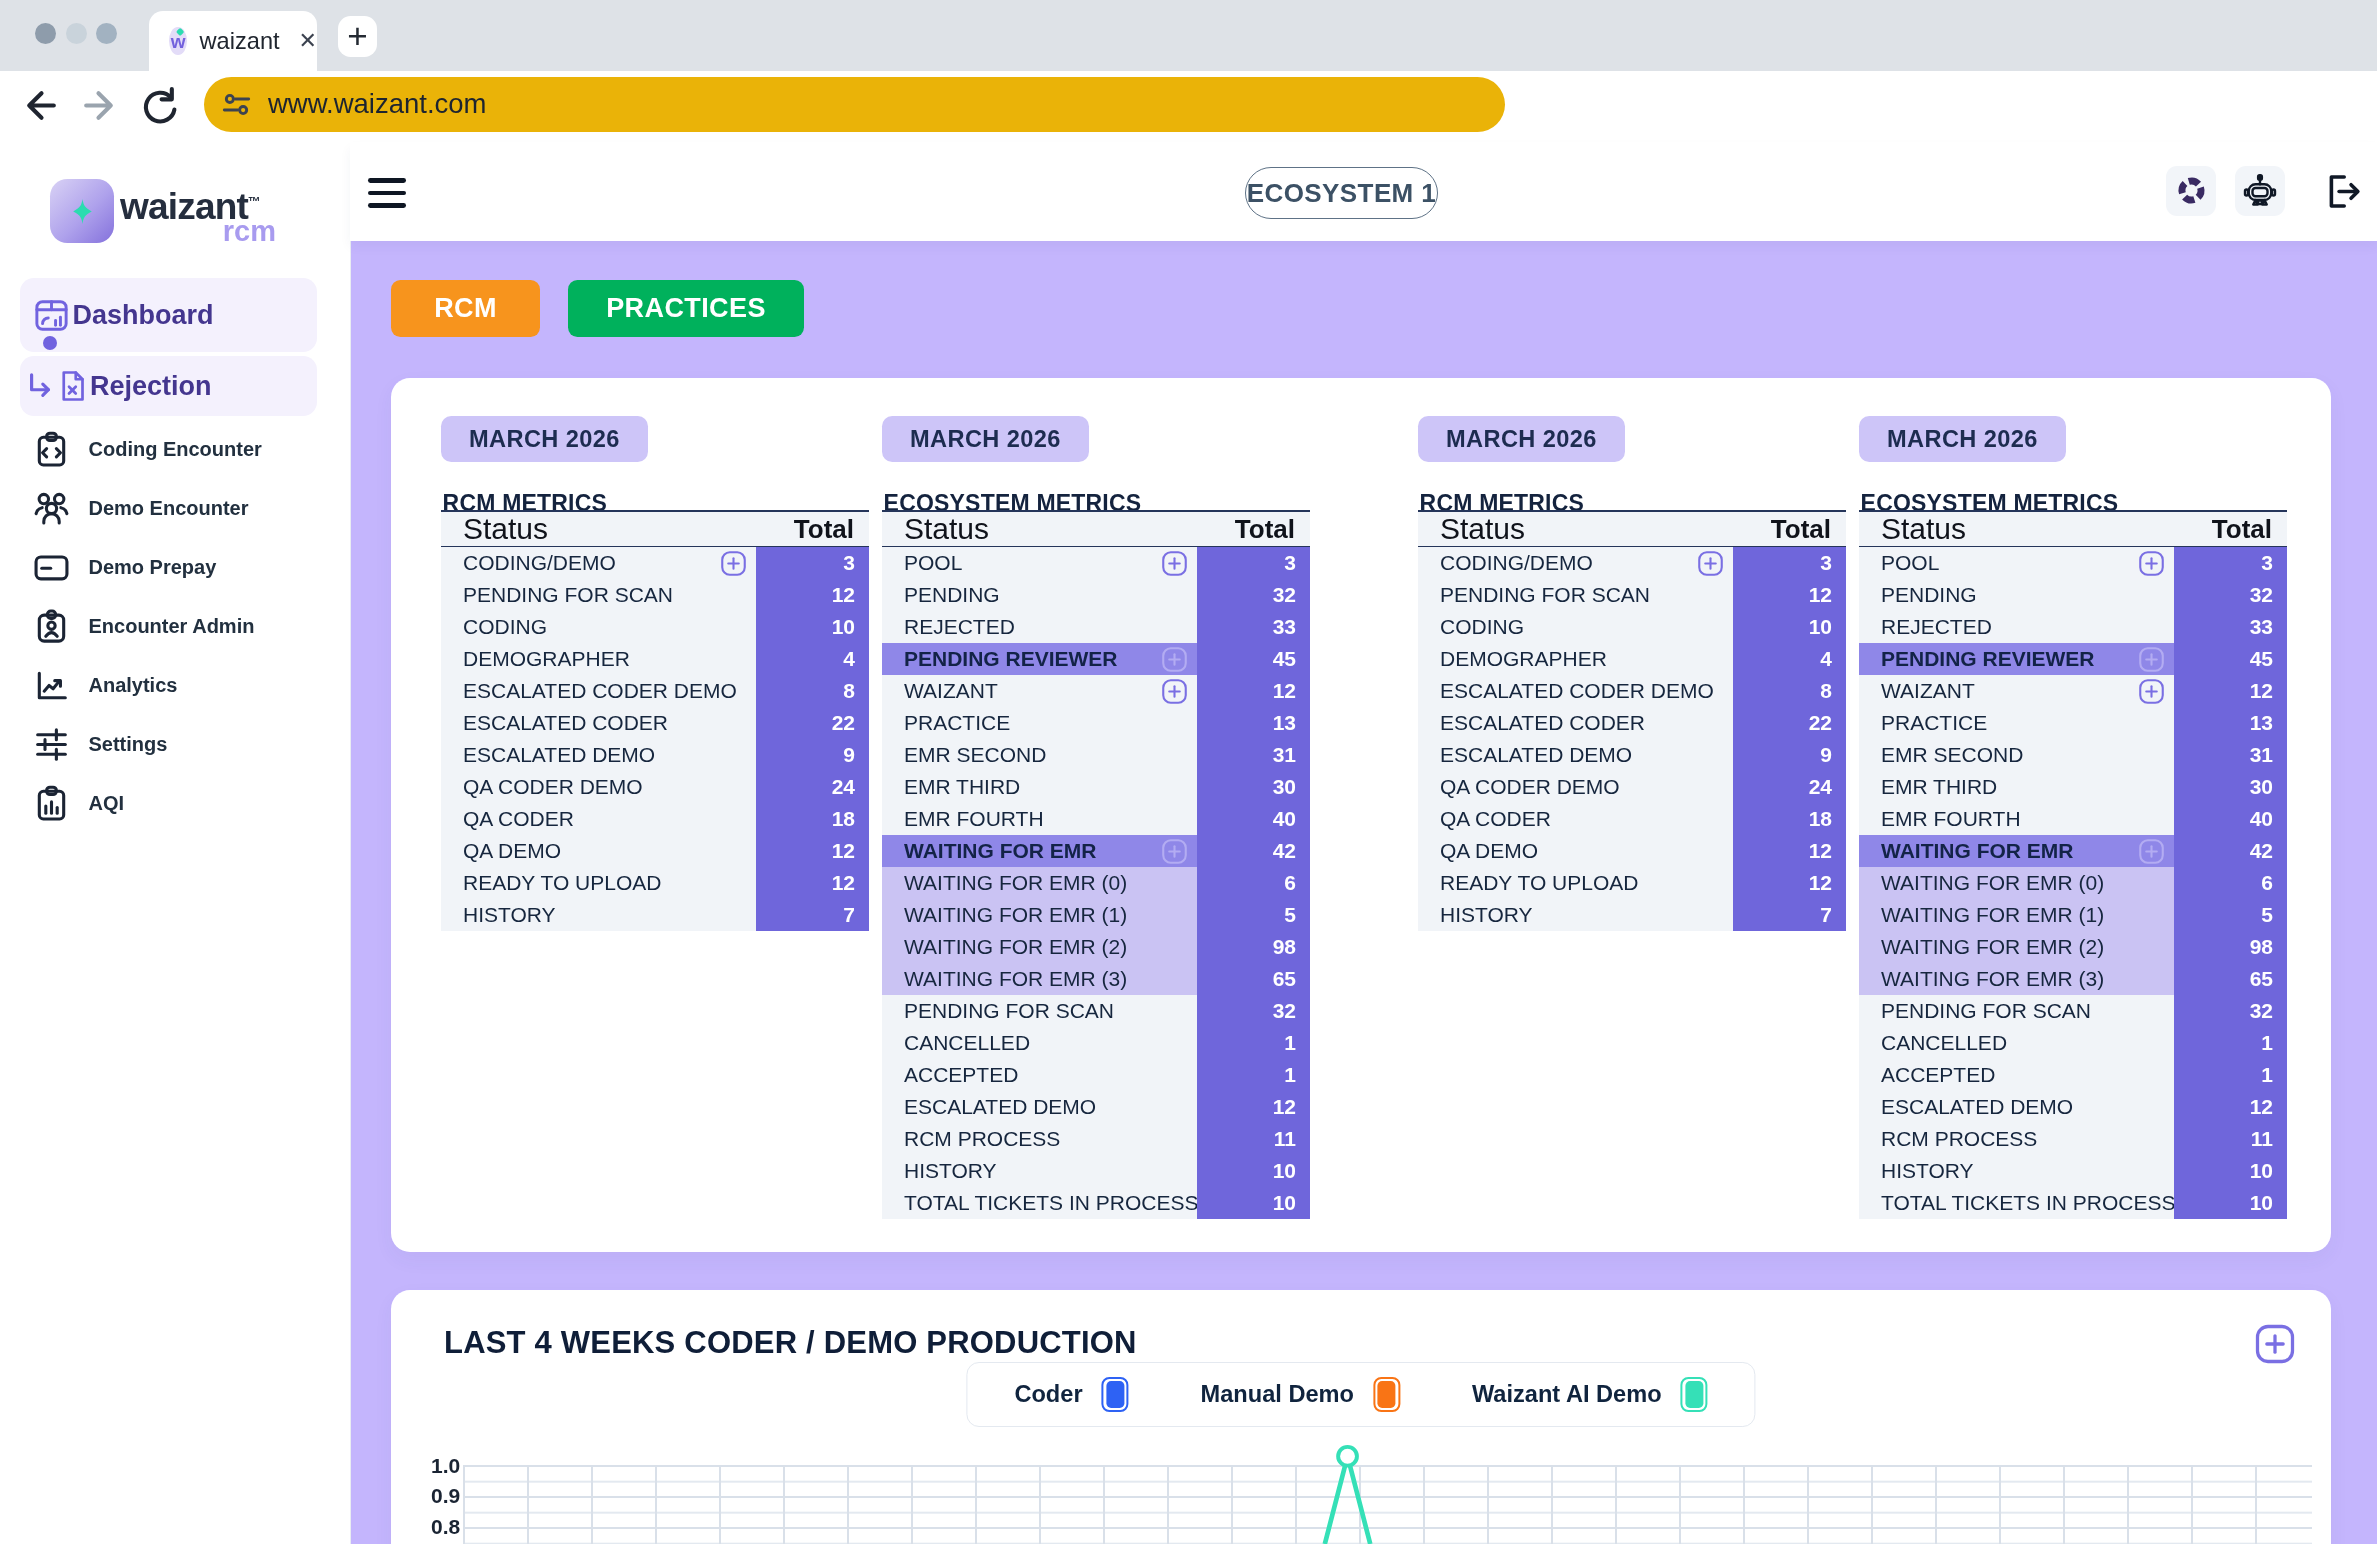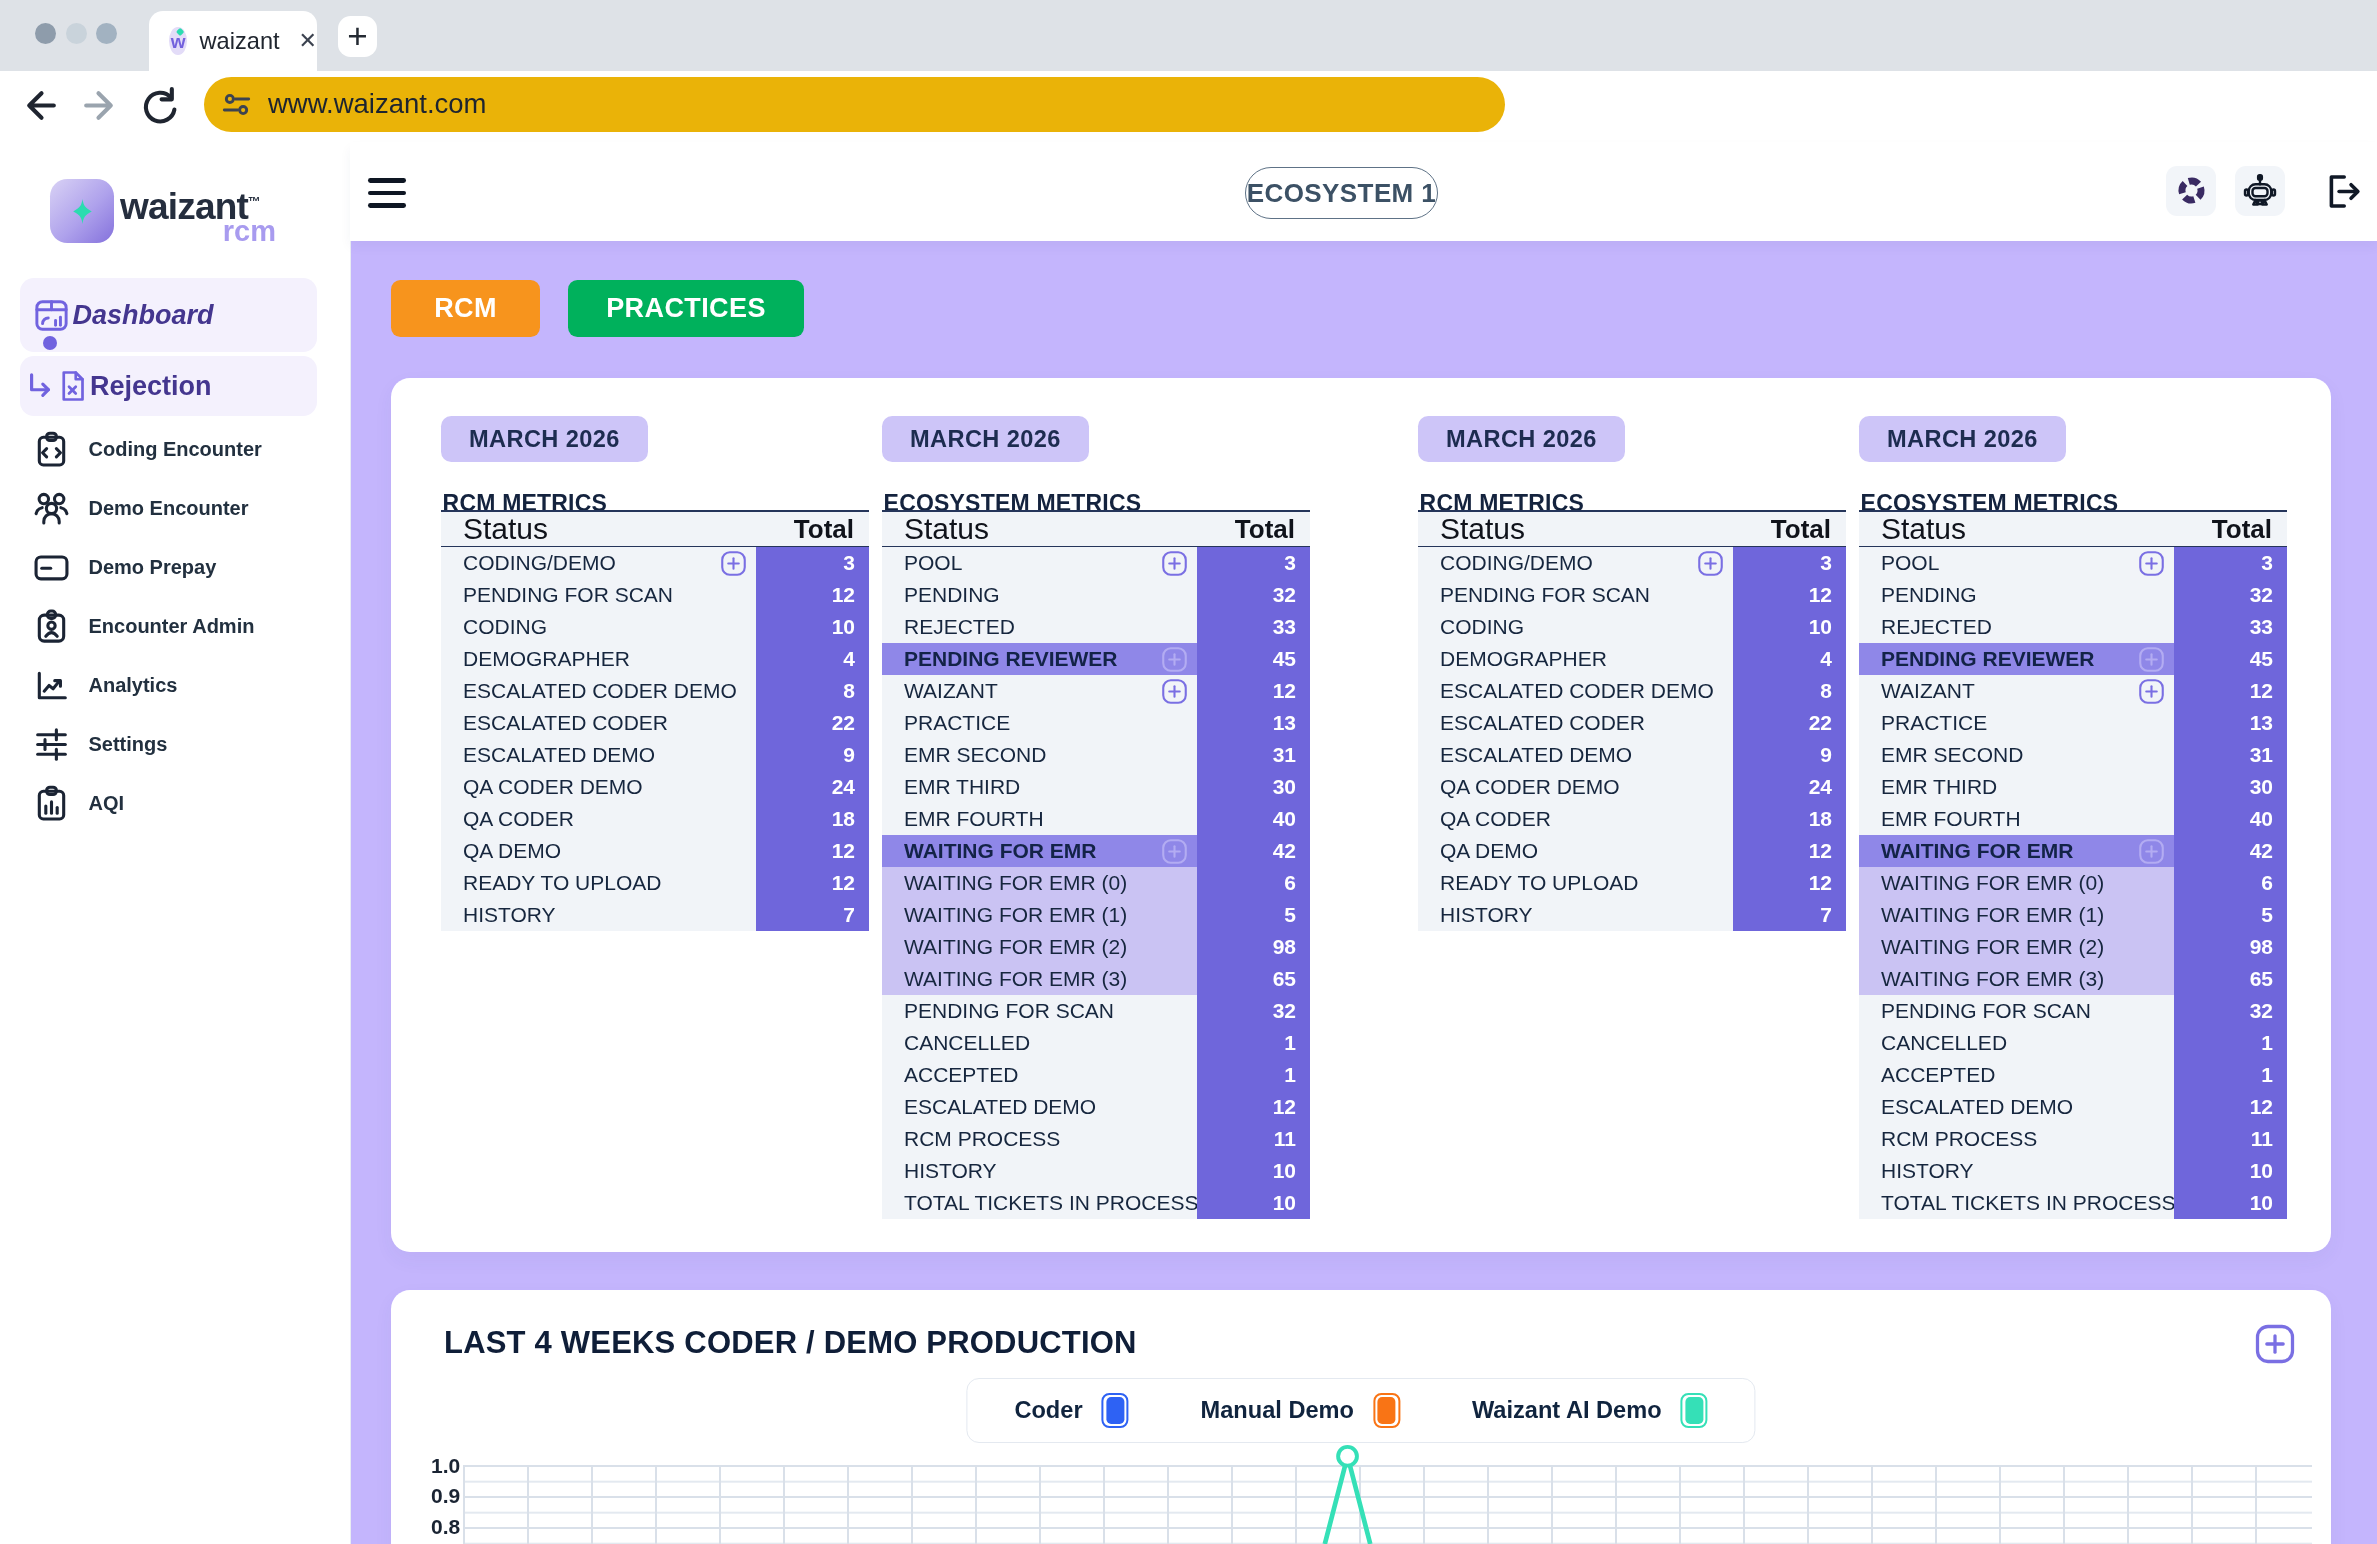--- a/index.html
+++ b/index.html
@@ -37,21 +37,21 @@
   
   .logo-ic{position:absolute;left:50px;top:37px;width:64px;height:64px;border-radius:17.3px;
            background:linear-gradient(135deg,#D9D2F5 0%,#AFA2EC 55%,#8471DC 100%);
            display:flex;align-items:center;justify-content:center;}
   .brand{position:absolute;left:120px;top:44px;font-size:37px;font-weight:800;color:#252E3E;letter-spacing:-0.8px;}
   .brand sup{font-size:12.6px;font-weight:700;}
   .brand-sub{position:absolute;left:120px;top:75px;width:156px;text-align:right;
              font-size:29px;font-weight:800;color:#A89BEF;line-height:1;}
   .nav-active{position:absolute;left:19.7px;width:297px;background:#F4F1FD;border-radius:14px;
               display:flex;align-items:center;}
-  .nav-dashboard{top:136px;height:74px;font-style:italic;}
+  .nav-dashboard{top:136px;height:74px;}
   .nav-rejection{top:214px;height:60px;}
   .nav-active .lbl{font-size:27px;font-weight:700;color:#44368F;}
   .nav-dot{position:absolute;left:43px;top:194px;width:14px;height:14px;border-radius:50%;background:#7163DF;}
   .navlist{position:absolute;left:0;top:278px;width:350px;}
   .navitem{height:59px;display:flex;align-items:center;padding-left:31px;}
   .navitem .lbl{font-size:20px;font-weight:600;color:#22303F;margin-left:16.5px;}
   .icbox{width:41px;height:41px;flex:0 0 41px;display:flex;align-items:center;justify-content:center;}
   
   .hamburger{position:absolute;left:18px;top:36px;width:38px;height:30px;display:flex;
              flex-direction:column;justify-content:space-between;}
@@ -90,21 +90,21 @@
   .expand-ic{margin-left:auto;margin-right:9.4px;width:27px;height:27px;color:#7A6FE3;display:flex;}
   .cell-total{width:113px;background:#6F66DB;color:#fff;font-size:21px;font-weight:700;
               display:flex;align-items:center;justify-content:flex-end;padding-right:14px;box-sizing:border-box;}
   .t-row.hl-strong .cell-status{background:#8F87E8;}
   .t-row.hl-strong .row-label{font-weight:800;color:#132347;}
   .t-row.hl-strong .expand-ic{color:#B3ACF2;}
   .t-row.hl-light .cell-status{background:#CAC3F3;}
   
   .chart-title{position:absolute;left:53px;top:35px;font-size:31px;font-weight:800;color:#0F1E38;letter-spacing:0.2px;}
   .chart-expand{position:absolute;left:1863px;top:33px;width:42px;height:42px;color:#7A6FE3;}
-  .legend{position:absolute;left:50%;top:88px;transform:translateX(-50%);height:63px;background:#fff;
+  .legend{position:absolute;left:50%;top:72px;transform:translateX(-50%);height:63px;background:#fff;
           border:1.6px solid #E4E9F0;border-radius:12.6px;display:flex;align-items:center;padding:0 11px;}
   .legend-item{display:flex;align-items:center;gap:19px;padding:0 36px;}
   .legend-label{font-size:23.6px;font-weight:700;color:#10243E;white-space:nowrap;}
   .swatch{width:27px;height:35px;border-radius:7.9px;border:2.4px solid;padding:2.4px;box-sizing:border-box;}
   .swatch i{display:block;width:100%;height:100%;border-radius:4.7px;}
   .ytick{position:absolute;left:6.3px;width:63px;text-align:right;font-size:21px;font-weight:700;color:#1A2433;height:25px;line-height:25px;}
   .plot{position:absolute;left:72px;top:175px;width:1849px;height:328px;
         background-image:
           repeating-linear-gradient(to right,#D9E0E9 0 1.6px,transparent 1.6px 64px),
           repeating-linear-gradient(to bottom,#D9E0E9 0 1.6px,transparent 1.6px 31px),

